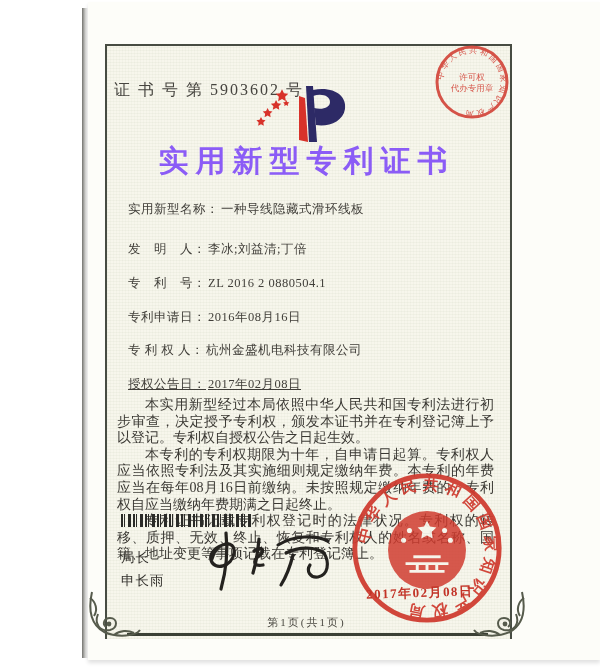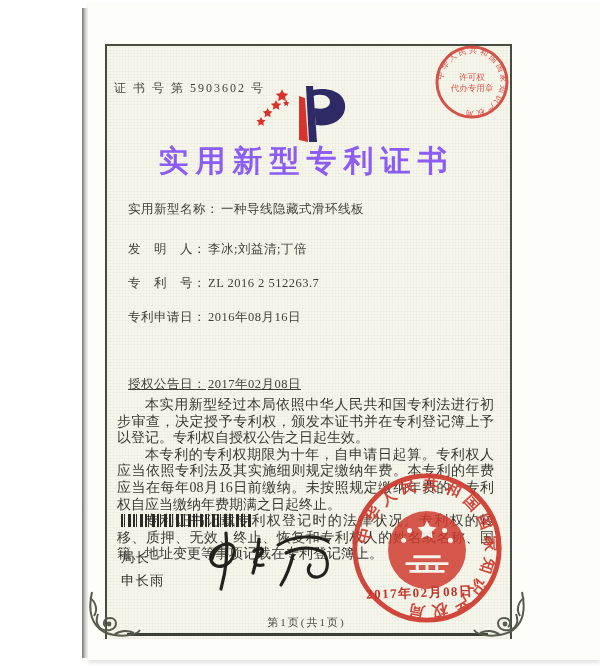--- a/index.html
+++ b/index.html
@@ -14,21 +14,21 @@
   .frame{position:absolute;left:105px;top:44px;width:403px;height:593px;
          border:2px solid #474c43;border-bottom:none;background:#f7f6ec;}
   .frame::before{content:"";position:absolute;inset:0;
      background:repeating-linear-gradient(0deg,rgba(150,165,130,.07) 0 1px,transparent 1px 3px),
                 repeating-linear-gradient(90deg,rgba(150,165,130,.05) 0 1px,transparent 1px 3px);}
   .bottom-line{position:absolute;left:127px;top:633px;width:361px;height:3px;background:#3b4035;}
   .corner{position:absolute;width:58px;height:60px;}
   .corner.bl{left:84px;top:580px;}
   .corner.br{left:472px;top:580px;transform:scaleX(-1);}
 
-  .cert-no{position:absolute;left:114px;top:80px;font-size:12px;letter-spacing:2px;color:#46443f;}
+  .cert-no{position:absolute;left:114px;top:80px;font-size:16px;letter-spacing:2px;color:#46443f;}
 
   .logo{position:absolute;left:250px;top:84px;width:104px;height:64px;}
 
   .title{position:absolute;left:105px;top:141px;width:403px;text-align:center;
          font-size:30px;font-weight:bold;letter-spacing:7px;color:#8b5cf6;}
 
   .field{position:absolute;left:128px;font-size:12.5px;color:#403e39;letter-spacing:.5px;white-space:nowrap;}
   .field .val{margin-left:2px;}
   .f0{top:201px;} .f1{top:241px;} .f2{top:275px;} .f3{top:309px;} .f4{top:342px;} .f5{top:376px;text-decoration:underline;}
 
@@ -96,24 +96,27 @@
 
   <div class="title">实用新型专利证书</div>
 
   <div class="field f0">
     <span>实用新型名称：</span><span class="val">一种导线隐藏式滑环线板</span>
   </div>
   <div class="field f1">
     <span>发　明　人：</span><span class="val">李冰;刘益清;丁倍</span>
   </div>
   <div class="field f2">
-    <span>专　利　号：</span><span class="val">ZL 2016 2 512263.7</span>
+    <span>专　利　号：</span><span class="val">ZL 2016 2 0880504.1</span>
   </div>
   <div class="field f3">
     <span>专利申请日：</span><span class="val">2016年08月16日</span>
+  </div>
+  <div class="field f4">
+    <span>专 利 权 人：</span><span class="val">杭州金盛机电科技有限公司</span>
   </div>
   <div class="field f5">
     <span>授权公告日：</span><span class="val">2017年02月08日</span>
   </div>
 
   <div class="body-text">
     <p>本实用新型经过本局依照中华人民共和国专利法进行初步审查，决定授予专利权，颁发本证书并在专利登记簿上予以登记。专利权自授权公告之日起生效。</p>
     <p>本专利的专利权期限为十年，自申请日起算。专利权人应当依照专利法及其实施细则规定缴纳年费。本专利的年费应当在每年08月16日前缴纳。未按照规定缴纳年费的，专利权自应当缴纳年费期满之日起终止。</p>
     <p>专利证书记载专利权登记时的法律状况。专利权的转移、质押、无效、终止、恢复和专利权人的姓名或名称、国籍、地址变更等事项记载在专利登记簿上。</p>
   </div>

